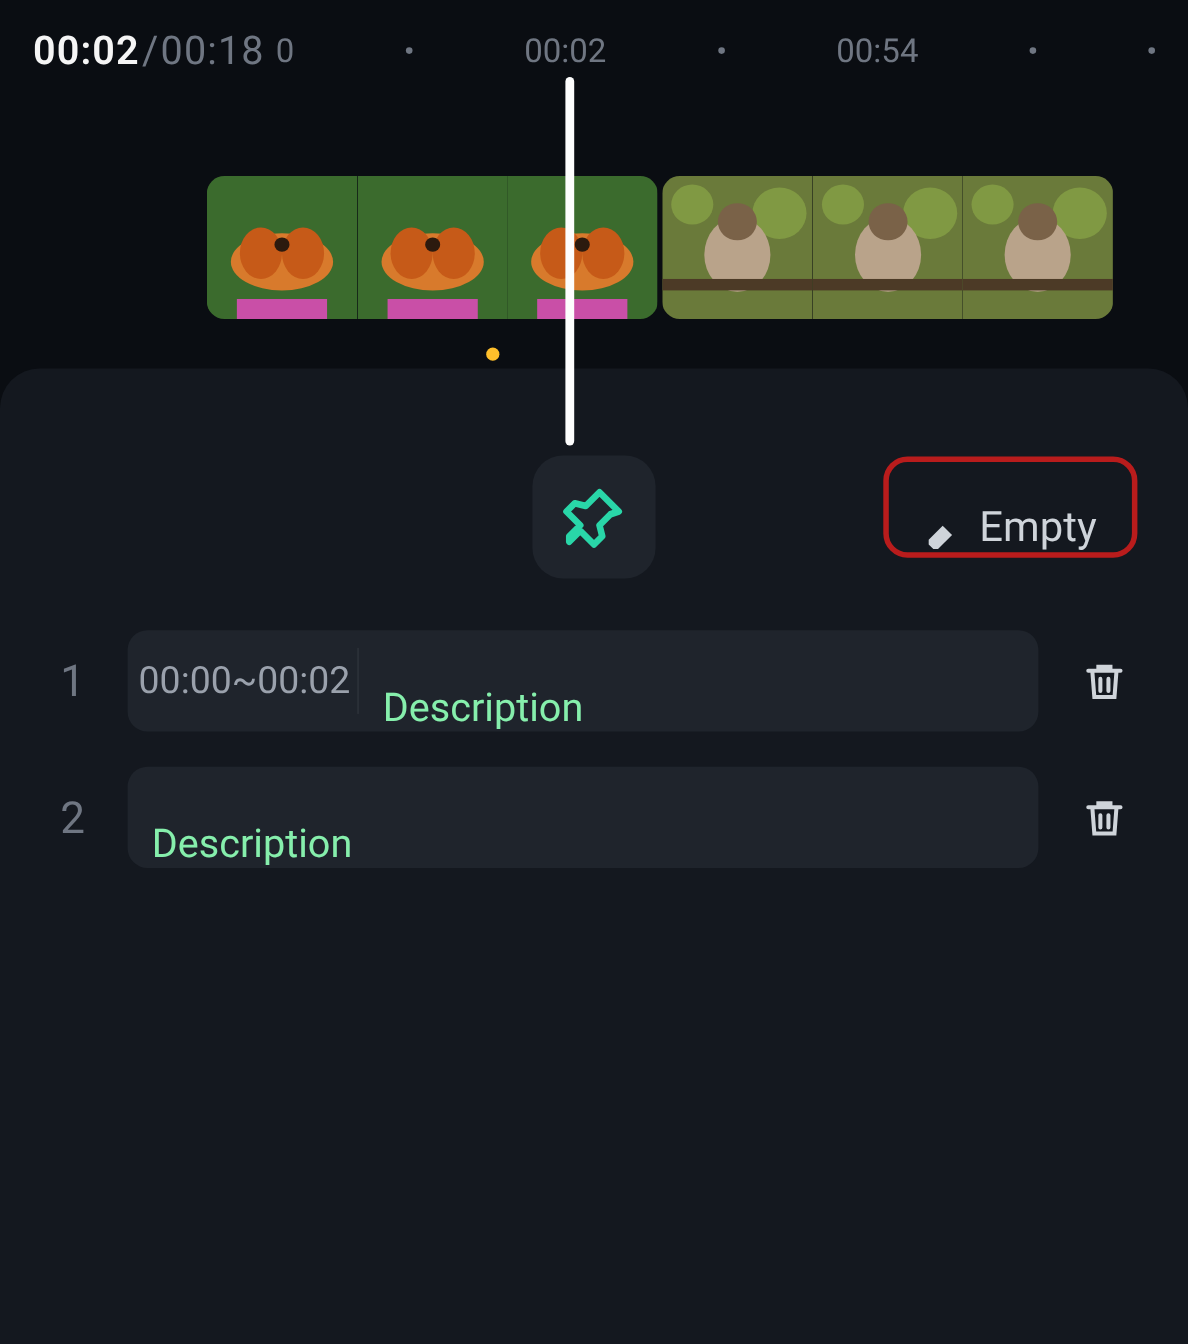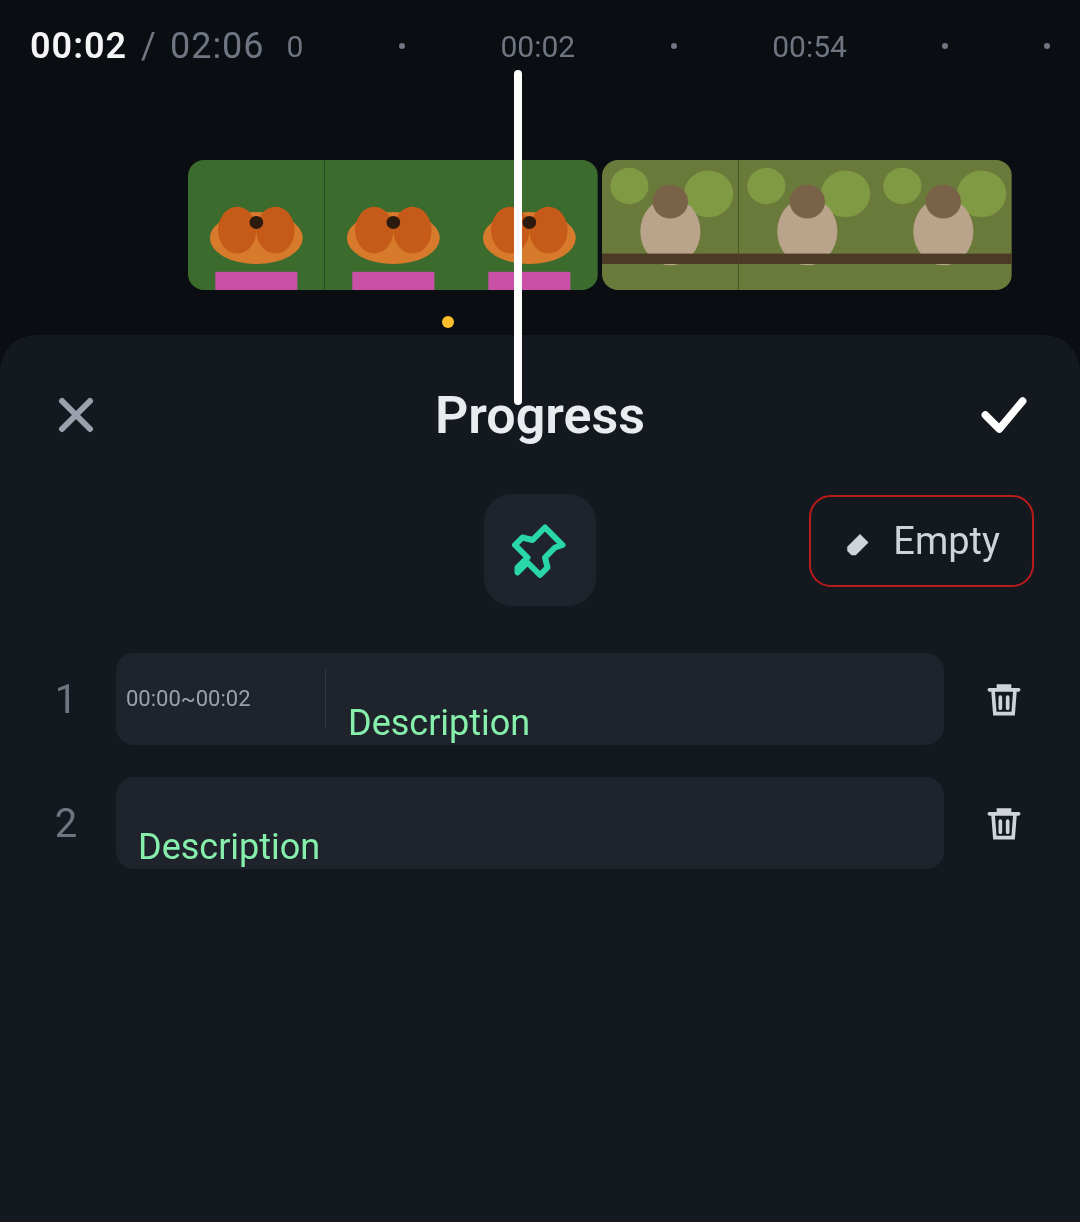--- a/index.html
+++ b/index.html
@@ -3,21 +3,21 @@
 <meta charset="utf-8">
 <style>
 * { margin:0; padding:0; box-sizing:border-box; }
 body {
   width:1080px; height:1222px; background:#0a0d12;
   font-family:-apple-system,BlinkMacSystemFont,"Segoe UI",Roboto,Arial,sans-serif;
   color:#fff; overflow:hidden; position:relative;
 }
 
 .timebar {
-  display:flex; align-items:center; gap:12px; padding:22px 30px 0 30px;
+  display:flex; align-items:center; padding:22px 30px 0 30px;
   height:70px;
 }
 .time-current { font-size:36px; font-weight:600; color:#f5f5f5; letter-spacing:1px; }
 .time-sep { font-size:36px; color:#6f7682; padding:0 2px; }
 .time-total { font-size:36px; color:#6f7682; letter-spacing:1px; }
 .ruler {
   flex:1; display:flex; align-items:center; justify-content:space-between;
   padding-left:10px; height:40px; position:relative;
 }
 .ruler-item { font-size:30px; color:#6f7682; }
@@ -60,22 +60,22 @@
 .panel-mid {
   position:relative; height:130px; margin-top:30px;
   display:flex; align-items:center; justify-content:center;
 }
 .pin-btn {
   width:112px; height:112px; border-radius:28px; background:#1f242c;
   display:flex; align-items:center; justify-content:center; cursor:pointer;
 }
 .empty-btn {
   position:absolute; right:0; top:10px; height:92px; padding:0 32px;
-  border:2px solid #b91c1c; border-radius:22px; background:transparent;
-  display:flex; align-items:center; gap:16px; cursor:pointer;
+  border:5px solid #b91c1c; border-radius:22px; background:transparent;
+  display:flex; align-items:flex-end; gap:16px; cursor:pointer;
 }
 .empty-btn span { font-size:38px; color:#cfd4da; }
 
 .tabs { display:flex; gap:42px; margin-top:46px; }
 .tab { font-size:42px; font-weight:600; color:#6f7682; cursor:pointer; position:relative; padding-bottom:10px; }
 .tab.active { color:#fff; }
 .tab.active::after {
   content:""; position:absolute; left:0; bottom:-6px; width:56px; height:8px;
   background:#fff; border-radius:4px;
 }
@@ -83,36 +83,36 @@
 .marks { margin-top:38px; }
 .mark-row {
   display:flex; align-items:center; gap:30px; margin-bottom:32px;
 }
 .mark-index { width:40px; font-size:40px; color:#6f7682; text-align:center; }
 .mark-card {
   flex:1; height:92px; background:#1f242c; border-radius:18px;
   display:flex; align-items:center;
 }
 .mark-time {
-  width:210px; text-align:left; font-size:22px; color:#9aa1ac;
+  width:210px; text-align:right; font-size:34px; color:#9aa1ac;
   border-right:1px solid #33383f; padding:0 10px; height:60px; line-height:60px;
 }
 .mark-desc { font-size:36px; color:#86efac; padding-left:22px;margin-top:48px; }
 .trash-btn { width:60px; height:60px; display:flex; align-items:center; justify-content:center; cursor:pointer; }
 
 .scene-butterfly rect.bg { fill:#3b6b2d; }
 .scene-bird rect.bg { fill:#6a7a3a; }
 </style>
 </head>
 <body>
 
 <div class="timebar">
   <span class="time-current">00:02</span>
   <span class="time-sep">/</span>
-  <span class="time-total">02:06</span>
+  <span class="time-total">00:18</span>
   <div class="ruler">
     <span class="ruler-item">0</span>
     <span class="ruler-dot"></span>
     <span class="ruler-item">00:02</span>
     <span class="ruler-dot"></span>
     <span class="ruler-item">00:54</span>
     <span class="ruler-dot"></span>
     <span class="ruler-dot"></span>
   </div>
 </div>
@@ -184,33 +184,20 @@
             <ellipse cx="50" cy="55" rx="22" ry="26" fill="#b9a38a"></ellipse>
             <circle cx="50" cy="32" r="13" fill="#7a6248"></circle>
             <rect x="0" y="72" width="100" height="8" fill="#4c3a26"></rect>
           </svg>
       </div>
     </div>
   </div>
 </div>
 
 <div class="panel">
-  <div class="panel-header">
-    <div class="close-btn">
-      <svg width="48" height="48" viewBox="0 0 24 24">
-          <path d="M5 5l14 14M19 5L5 19" stroke="#9aa1ac" stroke-width="3" stroke-linecap="round" fill="none"></path>
-        </svg>
-    </div>
-    <div class="panel-title">Progress</div>
-    <div class="confirm-btn">
-      <svg width="56" height="56" viewBox="0 0 24 24">
-          <path d="M4 12l6 6L20 6" stroke="#fff" stroke-width="3.2" stroke-linecap="round" stroke-linejoin="round" fill="none"></path>
-        </svg>
-    </div>
-  </div>
 
   <div class="panel-mid">
     <div class="pin-btn">
       <svg width="60" height="60" viewBox="0 0 24 24">
         <path d="M14 3l7 7-3 1-4 4 1 4-3 3-5-5-4 4 0-2 4-4-5-5 3-3 4 1 4-4 1-1z" fill="none" stroke="#29d6a8" stroke-width="2.4" stroke-linejoin="round"></path>
       </svg>
     </div>
     <div class="empty-btn">
       <svg width="34" height="34" viewBox="0 0 24 24">
         <path d="M3 16l9-9 6 6-9 9H6l-3-3v-3z" fill="#cfd4da"></path>

